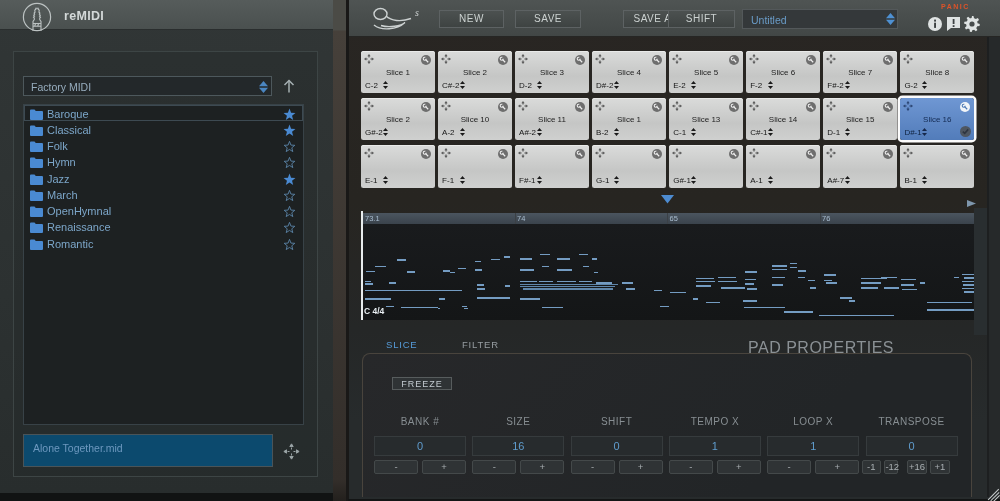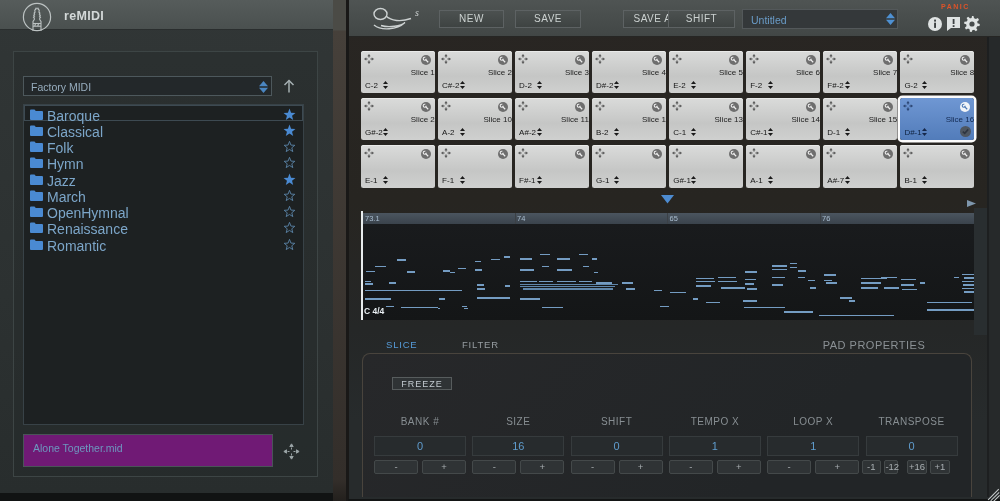--- a/index.html
+++ b/index.html
@@ -12,23 +12,23 @@
 #lheader .title {position:absolute;left:64px;top:9px;font-size:12.5px;font-weight:bold;
   color:#d3d8d8;letter-spacing:0.3px}
 #lpanel {position:absolute;left:13px;top:51px;width:305px;height:426px;
   border:1px solid #3d4545;background:rgba(34,40,41,0.35)}
 #ldrop {position:absolute;left:23px;top:76px;width:249px;height:20px;
   background:#23282a;border:1px solid #4d585c}
 #ldrop span {position:absolute;left:7px;top:4px;font-size:10.5px;color:#97adbe}
 #llist {position:absolute;left:23px;top:104px;width:281px;height:321px;
   background:#1d2122;border:1px solid #384247}
 .lrow {position:absolute;left:23px;width:281px;height:16px}
-.fname {position:absolute;left:24px;top:2px;font-size:14px;color:#7ca6c9}
+.fname {position:absolute;left:24px;top:2px;font-size:11px;color:#7ca6c9}
 #filebox {position:absolute;left:23px;top:434px;width:250px;height:33px;
-  background:#701a75;border:1px solid #4a5458}
+  background:#0c4a6e;border:1px solid #4a5458}
 #filebox span {position:absolute;left:9px;top:7px;font-size:10.5px;color:#6d98bf}
 #lblack {position:absolute;left:0;top:493px;width:348px;height:8px;background:#111313}
 
 #divider {position:absolute;left:333px;top:0;width:15px;height:501px;
   background:linear-gradient(#4b4b46 0px,#4b4b46 30px,#46403a 31px,#332e2a 480px,#23201d 501px)}
 #divline {position:absolute;left:346px;top:0;width:3px;height:501px;background:#191817}
 
 #right {position:absolute;left:349px;top:0;width:651px;height:501px;
   background:linear-gradient(#292623 0px,#272521 200px,#252727 330px,#272b2c 420px,#272b2c 501px)}
 #rheader {position:absolute;left:349px;top:0;width:651px;height:37px;
@@ -39,21 +39,21 @@
 #rdrop {position:absolute;left:742px;top:9px;width:156px;height:20px;background:#34383a;
   border:1px solid #53585a}
 #rdrop span {position:absolute;left:8px;top:4px;font-size:10.5px;color:#6a9cc8}
 .panic {position:absolute;left:941px;top:3px;font-size:7px;font-weight:bold;color:#dd5329;
   letter-spacing:1.5px}
 
 .pad {position:absolute;width:73.8px;height:42.4px;border-radius:2.5px;
   background:linear-gradient(#dadbda,#c5c6c5 60%,#cfd0cf);box-shadow:inset 0 1px 0 #e9eae9}
 .pad .xh {position:absolute;left:3px;top:3px}
 .pad .wr {position:absolute;right:4px;top:3.5px}
-.pad .nm {position:absolute;left:0;top:17px;width:100%;text-align:right;font-size:8px;
+.pad .nm {position:absolute;left:0;top:17px;width:100%;text-align:center;font-size:8px;
   color:#222}
 .pad .nt {position:absolute;left:4px;bottom:3px;font-size:8px;color:#151515}
 .pad .sp {position:absolute;left:22px;bottom:4px}
 .pad.sel {background:linear-gradient(#6f97d3,#527cba);box-shadow:0 0 0 2.5px #fbfbfb;
   }
 .pad.sel .nm {color:#132a52}
 .pad.sel .nt {color:#0f2340}
 .pad .ck {position:absolute;right:3px;bottom:3px}
 
 #pvhead {position:absolute;left:361px;top:213px;width:613px;height:11px;
@@ -61,22 +61,22 @@
 .pvlabel {position:absolute;top:214px;font-size:7.5px;color:#a9bdd0}
 #pvbody {position:absolute;left:361px;top:224px;width:613px;height:96px;
   background:linear-gradient(#191b1d,#141617)}
 .barline {position:absolute;top:213px;width:1px;height:107px;background:#3c4146}
 #playhead {position:absolute;left:361px;top:211px;width:2px;height:109px;background:#e8eced}
 .n {position:absolute;height:1.5px;background:#749cc2}
 .n.dim {background:#5f86aa;height:1.2px}
 #timesig {position:absolute;left:364px;top:306px;font-size:8.5px;color:#e8eef2;font-weight:bold}
 
 .tab {position:absolute;top:339px;font-size:9.5px;letter-spacing:0.8px}
-#padprops {position:absolute;left:774px;top:338.5px;width:200px;text-align:center;
-  font-size:11px;color:#8b9195;letter-spacing:0.5px}
+#padprops {position:absolute;left:748px;top:338.5px;width:200px;text-align:left;
+  font-size:16px;color:#8b9195;letter-spacing:0.5px}
 #ppanel {position:absolute;left:362px;top:353px;width:610px;height:144px;
   border:1px solid #49443d;border-bottom:none;border-radius:8px 8px 0 0;
   background:linear-gradient(135deg,#27282a 0%,#222527 70%)}
 #freeze {position:absolute;left:392px;top:377px;width:60px;height:13px;background:#2f3335;
   border:1px solid #575c5d;color:#c3cbd1;font-size:9px;text-align:center;line-height:12px;
   letter-spacing:1px}
 .plabel {position:absolute;top:416px;text-align:center;font-size:10px;color:#878e92;
   letter-spacing:0.5px}
 .pval {position:absolute;top:436px;height:20px;background:#272b2d;border:1px solid #363b3d;
   color:#5f9ccd;font-size:11px;text-align:center;line-height:19px}

